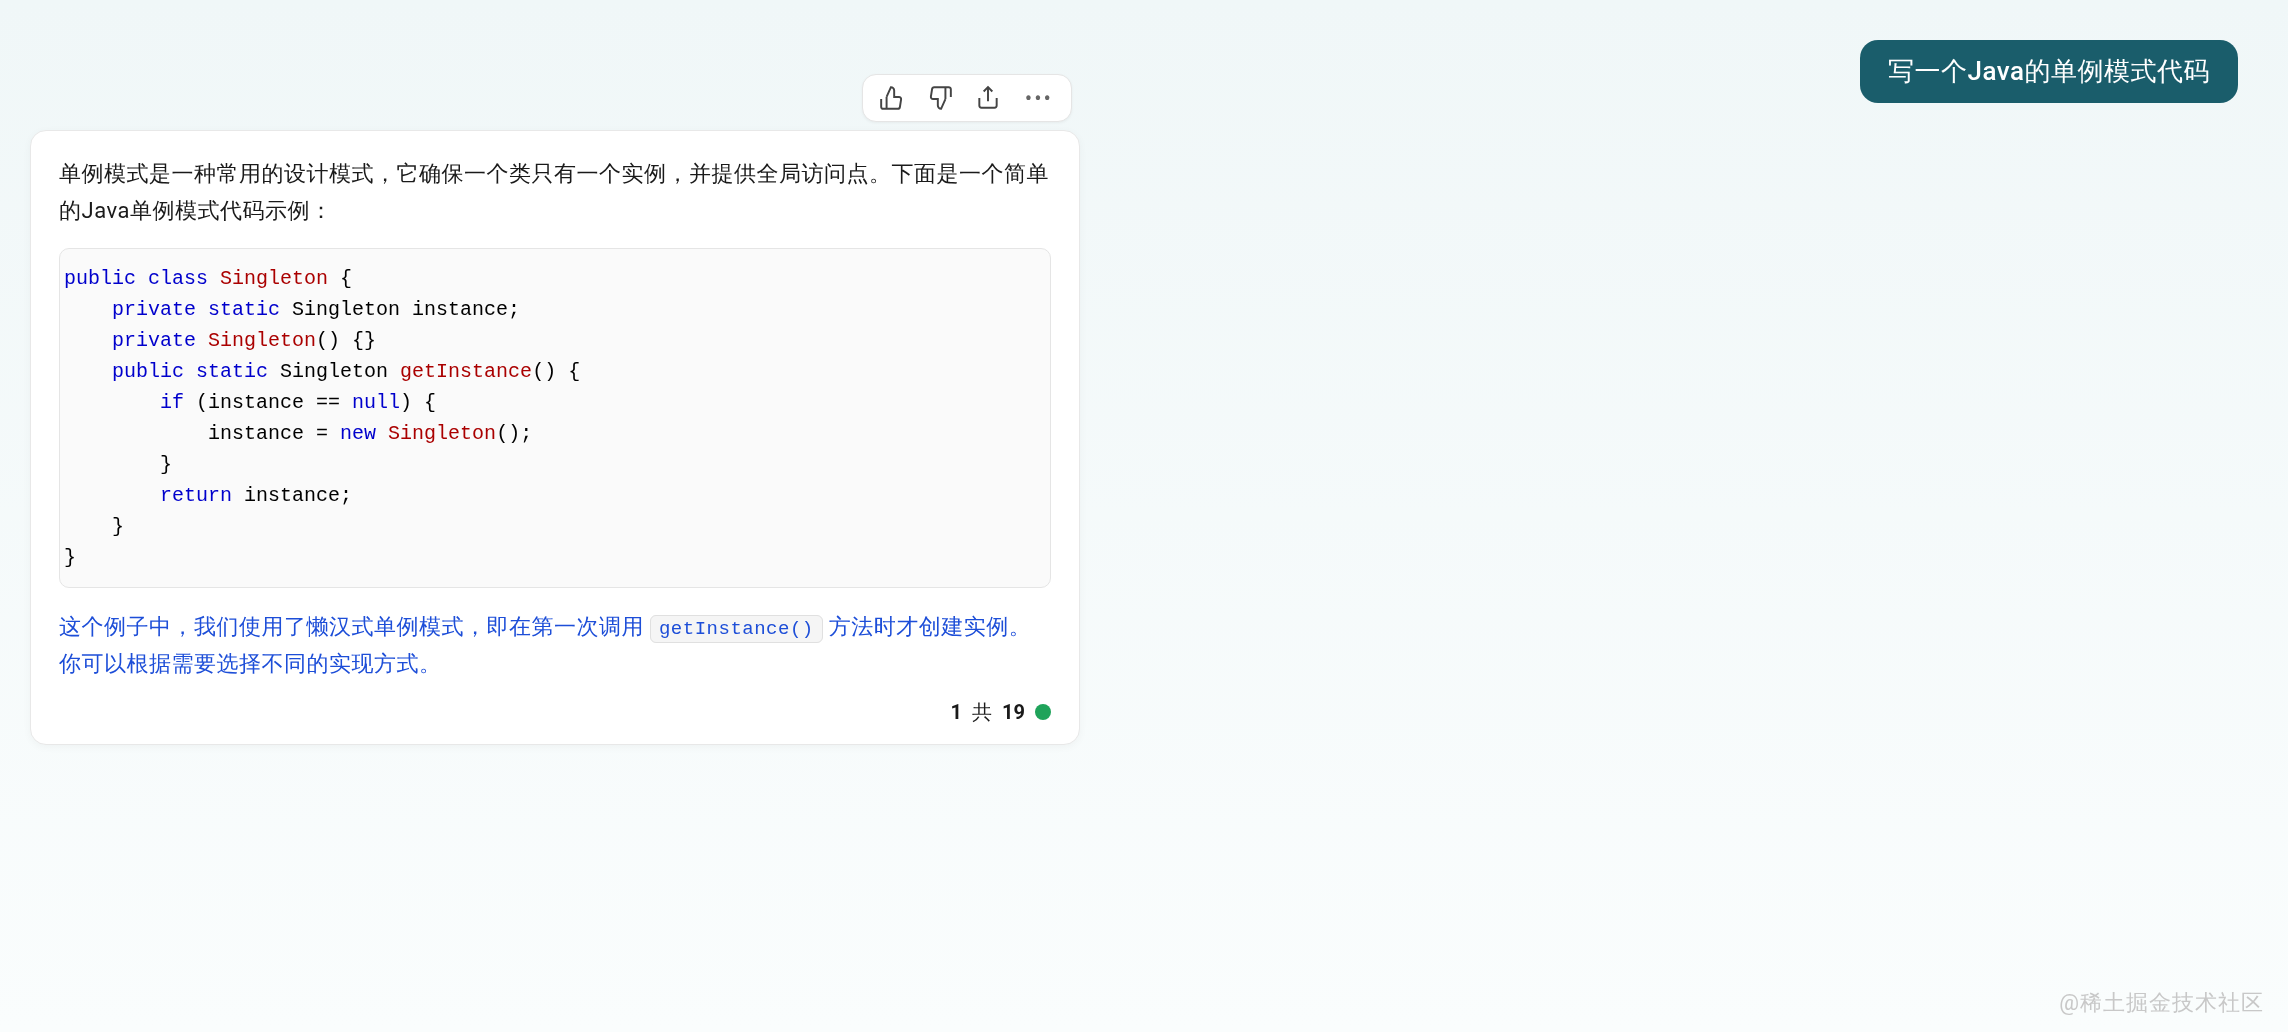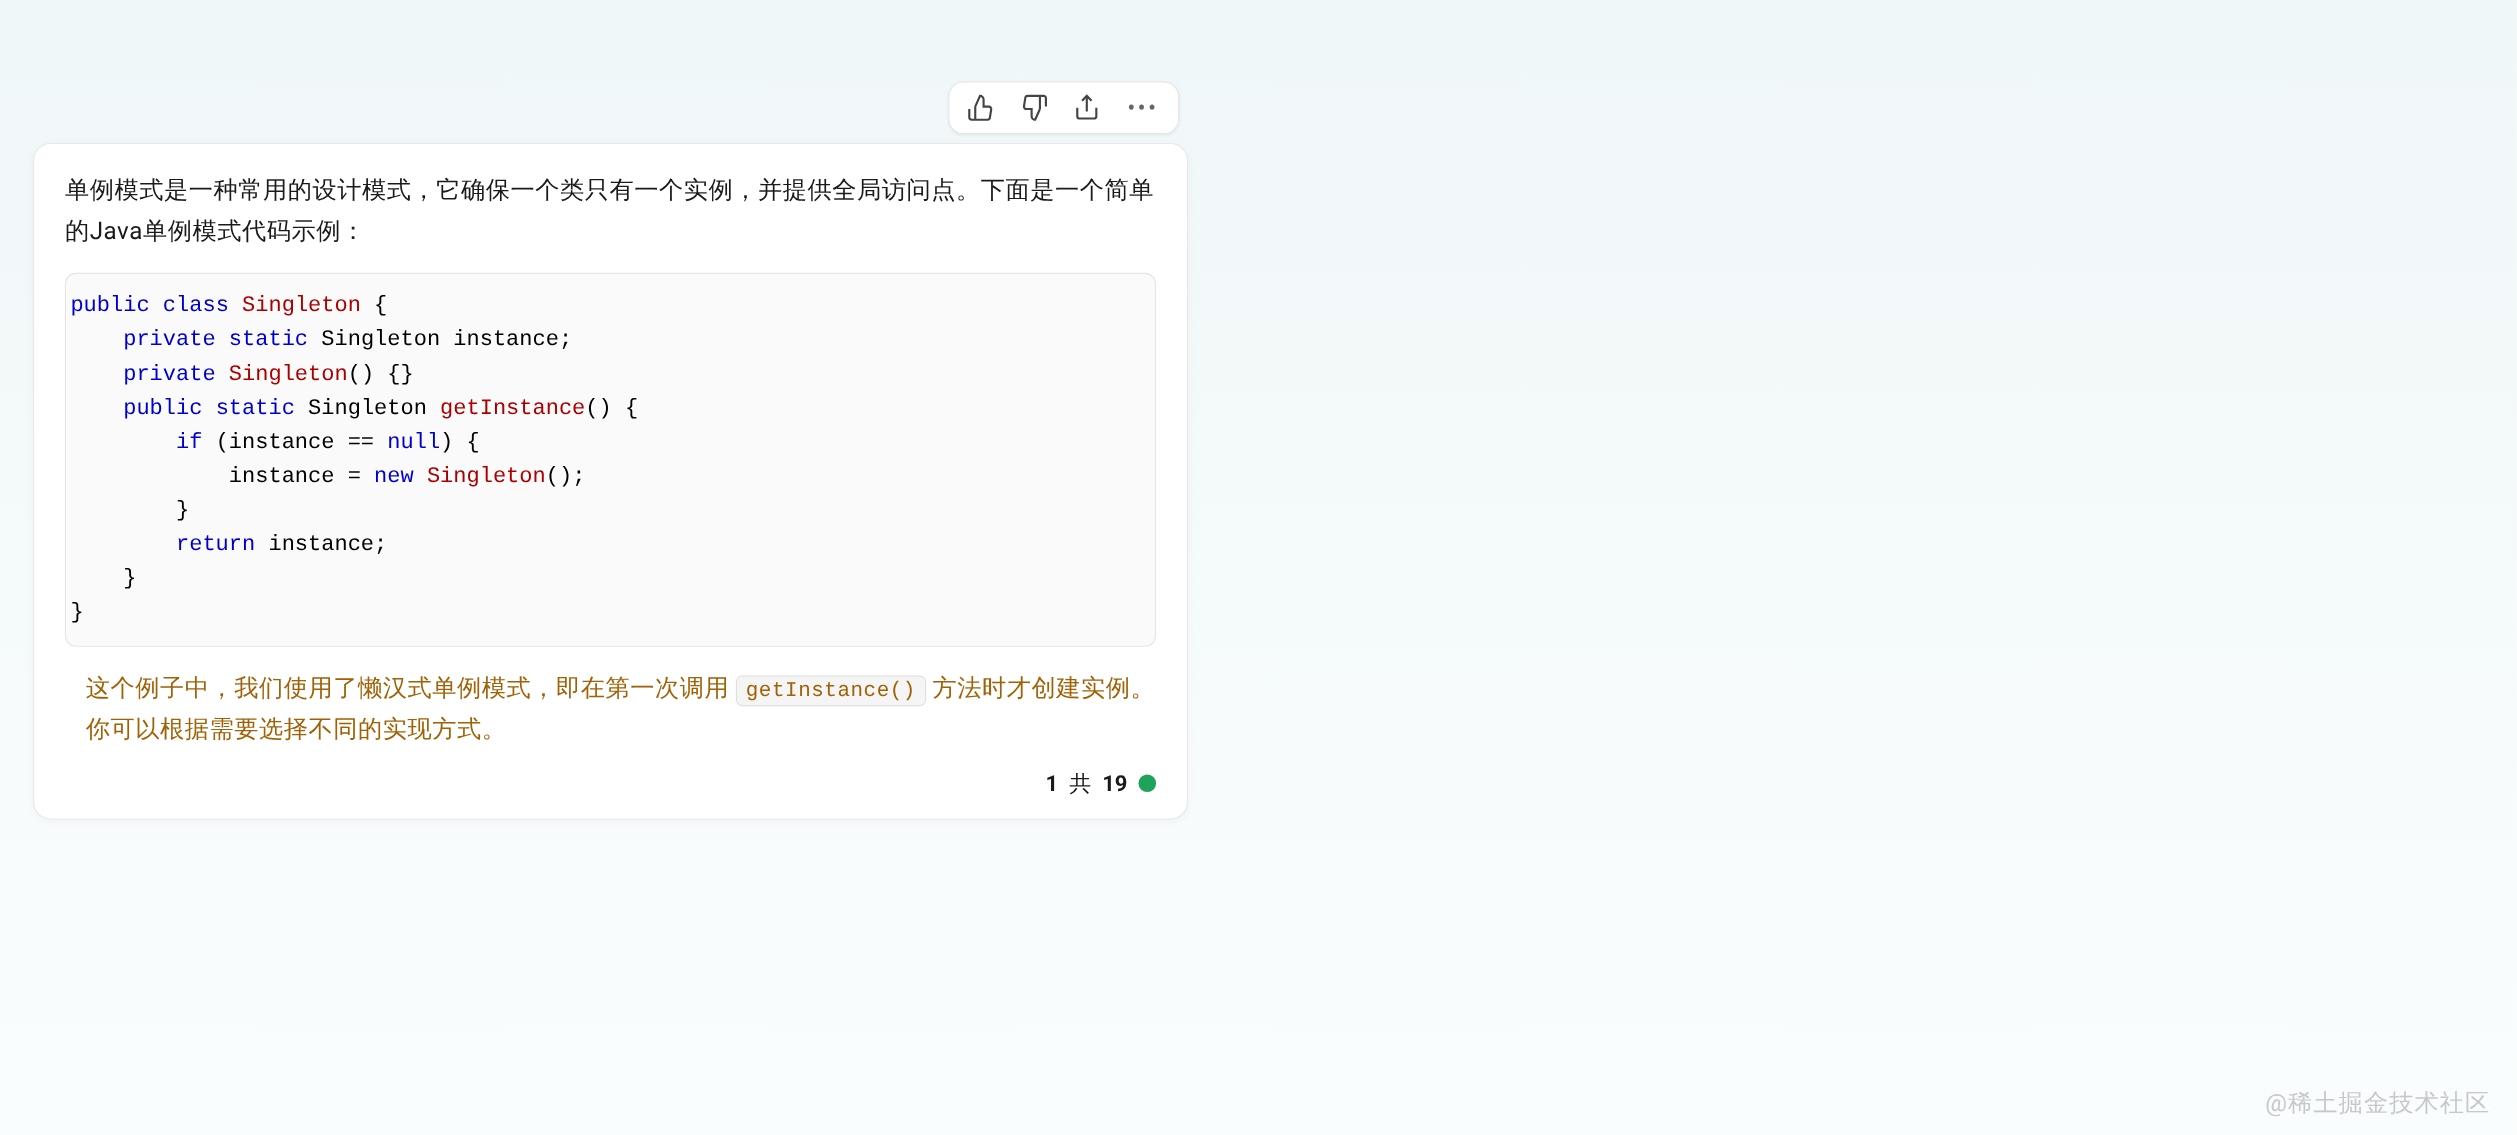--- a/index.html
+++ b/index.html
@@ -105,23 +105,22 @@
     .code-block pre {
       white-space: pre;
       font-family: inherit;
     }
     .kw { color: #0000cc; }
     .cls { color: #aa0000; }
     .mtd { color: #aa0000; }
     .outro-text {
       font-size: 22px;
       line-height: 1.7;
-      color: #a16207;
+      color: #1d4ed8;
       letter-spacing: 0.5px;
-      margin-left: 19px;
     }
     .inline-code {
       font-family: "SFMono-Regular", Consolas, "Liberation Mono", Menlo, monospace;
       background: #f5f5f5;
       border: 1px solid #e0e0e0;
       border-radius: 6px;
       padding: 2px 8px;
       font-size: 19px;
     }
     .pagination {
@@ -151,20 +150,23 @@
       color: #c8c8c8;
       font-size: 22px;
       letter-spacing: 1px;
     }
   </style>
 </head>
 <body>
 
 <div class="container">
 
+  <div class="user-message">
+    <span>写一个Java的单例模式代码</span>
+  </div>
 
   <div class="response-wrapper">
 
     <div class="action-bar">
       <div class="action-icon">
         <svg viewBox="0 0 24 24">
             <path d="M7 22V11M2 13v7a2 2 0 0 0 2 2h13.3a2 2 0 0 0 2-1.7l1.1-7A2 2 0 0 0 18.4 11H14V5a3 3 0 0 0-3-3l-4 9"></path>
           </svg>
       </div>
       <div class="action-icon">

